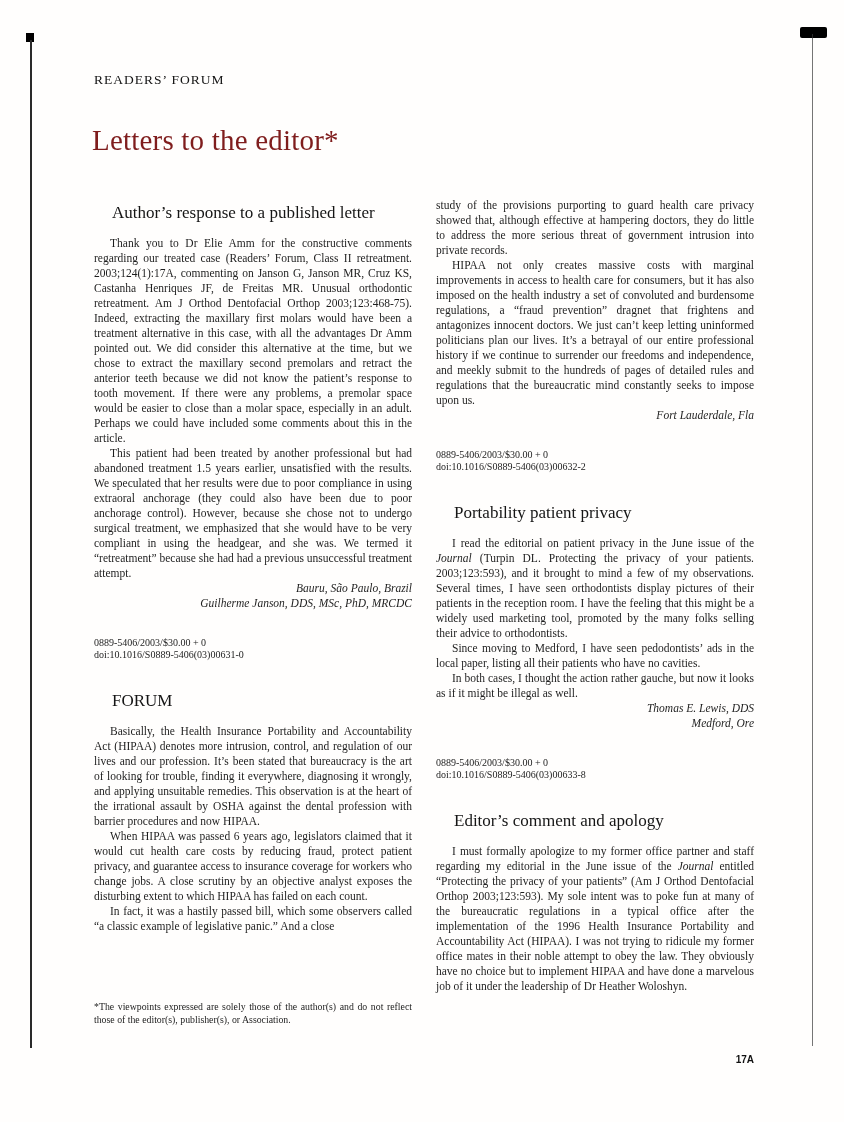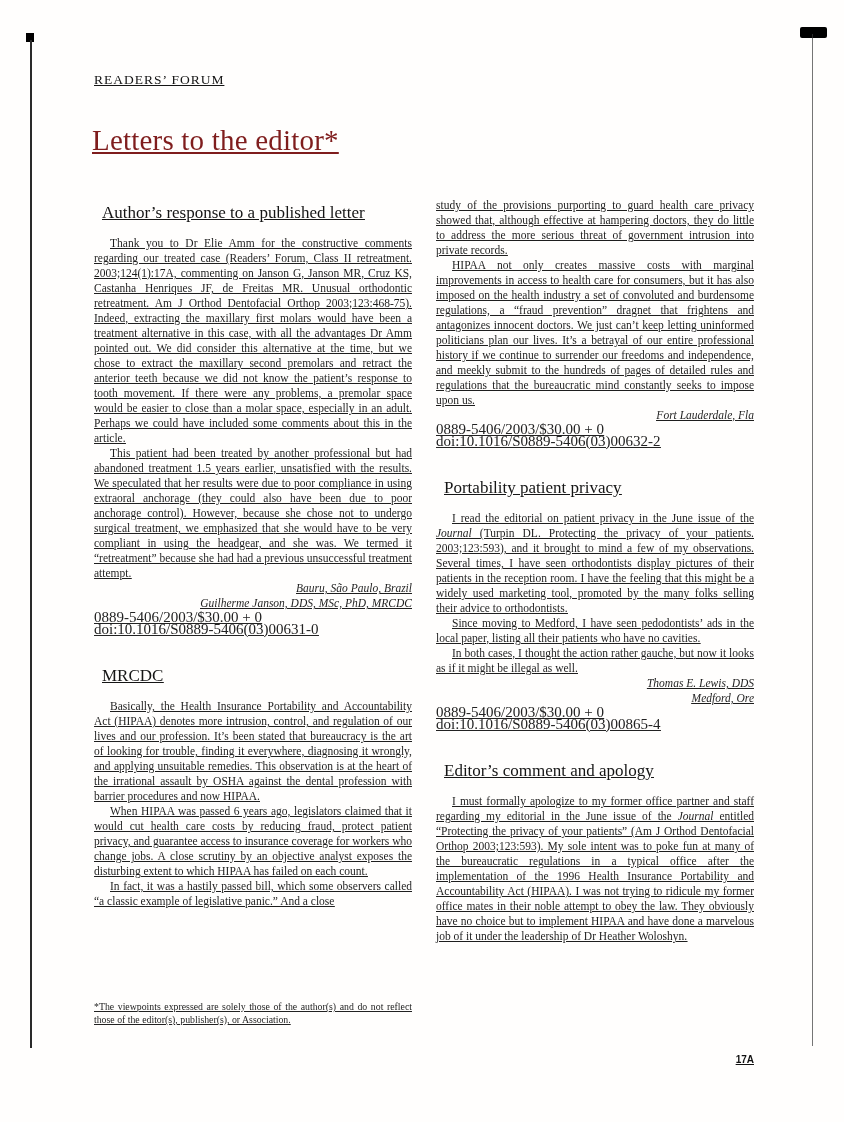--- a/index.html
+++ b/index.html
@@ -1,15 +1,15 @@
 <!DOCTYPE html>
 <html><head>
 <meta charset="utf-8">
 <style>
-  * { margin:0; padding:0; box-sizing:border-box;text-decoration:underline; }
+  * { margin:0; padding:0; box-sizing:border-box; }
   html,body { background:#ffffff; }
   body {
     width:844px; height:1122px; position:relative; overflow:hidden;
     font-family:"Liberation Serif", serif; color:#1b1b1b;
     -webkit-font-smoothing:antialiased;
   }
   .page { position:absolute; inset:0; background:#fffefd; }
 
   
   .artifact { position:absolute; background:#000; }
@@ -28,33 +28,33 @@
   }
 
   .columns {
     position:absolute; left:94px; top:194px; width:660px;
     display:flex; column-gap:24px;
   }
   .col { width:318px; }
 
   h2.letter-heading {
     font-weight:400; font-size:17px; line-height:21px;
-    margin:30px 0 13px 8px; color:#151515;
+    margin:30px 0 13px 18px; color:#151515;
   }
   h2.first { margin-top:8px; }
   h2.w-narrow { max-width:270px; }
 
   p.body {
     font-size:11.5px; line-height:15px; text-align:justify;
     color:#1e1e1e;
   }
   p.indent { text-indent:16px; }
 
   .signature { text-align:right; font-style:italic; font-size:11.5px; line-height:15px; color:#1e1e1e; }
-  .imprint { margin-top:1px; font-size:15px; line-height:11.5px; color:#222; }
+  .imprint { margin-top:26px; font-size:10px; line-height:11.5px; color:#222; }
   .cont-top { padding-top:4px; }
 
   .footnote {
     position:absolute; left:94px; top:1000px; width:318px;
     font-size:9.8px; line-height:13px; color:#222; text-align:justify;
   }
   .page-number {
     position:absolute; left:94px; top:1054px; width:660px; text-align:right;
     font-family:"Liberation Sans", sans-serif; font-weight:700; font-size:10px; color:#111;
   }
@@ -82,21 +82,21 @@
       <p class="body indent">This patient had been treated by another professional but had abandoned treatment 1.5 years earlier, unsatisfied with the results. We speculated that her results were due to poor compliance in using extraoral anchorage (they could also have been due to poor anchorage control). However, because she chose not to undergo surgical treatment, we emphasized that she would have to be very compliant in using the headgear, and she was. We termed it “retreatment” because she had had a previous unsuccessful treatment attempt.</p>
       <div class="signature">
         <div>Bauru, São Paulo, Brazil</div>
         <div>Guilherme Janson, DDS, MSc, PhD, MRCDC</div>
       </div>
       <div class="imprint">
         <div>0889-5406/2003/$30.00 + 0</div>
         <div>doi:10.1016/S0889-5406(03)00631-0</div>
       </div>
 
-      <h2 class="letter-heading">MRCDC</h2>
+      <h2 class="letter-heading">FORUM</h2>
       <p class="body indent">Basically, the Health Insurance Portability and Accountability Act (HIPAA) denotes more intrusion, control, and regulation of our lives and our profession. It’s been stated that bureaucracy is the art of looking for trouble, finding it everywhere, diagnosing it wrongly, and applying unsuitable remedies. This observation is at the heart of the irrational assault by OSHA against the dental profession with barrier procedures and now HIPAA.</p>
       <p class="body indent">When HIPAA was passed 6 years ago, legislators claimed that it would cut health care costs by reducing fraud, protect patient privacy, and guarantee access to insurance coverage for workers who change jobs. A close scrutiny by an objective analyst exposes the disturbing extent to which HIPAA has failed on each count.</p>
       <p class="body indent">In fact, it was a hastily passed bill, which some observers called “a classic example of legislative panic.” And a close</p>
 
     </div>
 
     <div class="col cont-top">
 
       <p class="body">study of the provisions purporting to guard health care privacy showed that, although effective at hampering doctors, they do little to address the more serious threat of government intrusion into private records.</p>
       <p class="body indent">HIPAA not only creates massive costs with marginal improvements in access to health care for consumers, but it has also imposed on the health industry a set of convoluted and burdensome regulations, a “fraud prevention” dragnet that frightens and antagonizes innocent doctors. We just can’t keep letting uninformed politicians plan our lives. It’s a betrayal of our entire professional history if we continue to surrender our freedoms and independence, and meekly submit to the hundreds of pages of detailed rules and regulations that the bureaucratic mind constantly seeks to impose upon us.</p>
@@ -113,21 +113,21 @@
         <span>I read the editorial on patient privacy in the June issue of the </span><span class="it">Journal</span><span> (Turpin DL. Protecting the privacy of your patients. 2003;123:593), and it brought to mind a few of my observations. Several times, I have seen orthodontists display pictures of their patients in the reception room. I have the feeling that this might be a widely used marketing tool, promoted by the many folks selling their advice to orthodontists.</span>
       </p>
       <p class="body indent">Since moving to Medford, I have seen pedodontists’ ads in the local paper, listing all their patients who have no cavities.</p>
       <p class="body indent">In both cases, I thought the action rather gauche, but now it looks as if it might be illegal as well.</p>
       <div class="signature">
         <div>Thomas E. Lewis, DDS</div>
         <div>Medford, Ore</div>
       </div>
       <div class="imprint">
         <div>0889-5406/2003/$30.00 + 0</div>
-        <div>doi:10.1016/S0889-5406(03)00865-4</div>
+        <div>doi:10.1016/S0889-5406(03)00633-8</div>
       </div>
 
       <h2 class="letter-heading">Editor’s comment and apology</h2>
       <p class="body indent">
         <span>I must formally apologize to my former office partner and staff regarding my editorial in the June issue of the </span><span class="it">Journal</span><span> entitled “Protecting the privacy of your patients” (Am J Orthod Dentofacial Orthop 2003;123:593). My sole intent was to poke fun at many of the bureaucratic regulations in a typical office after the implementation of the 1996 Health Insurance Portability and Accountability Act (HIPAA). I was not trying to ridicule my former office mates in their noble attempt to obey the law. They obviously have no choice but to implement HIPAA and have done a marvelous job of it under the leadership of Dr Heather Woloshyn.</span>
       </p>
 
     </div>
   </div>
 

